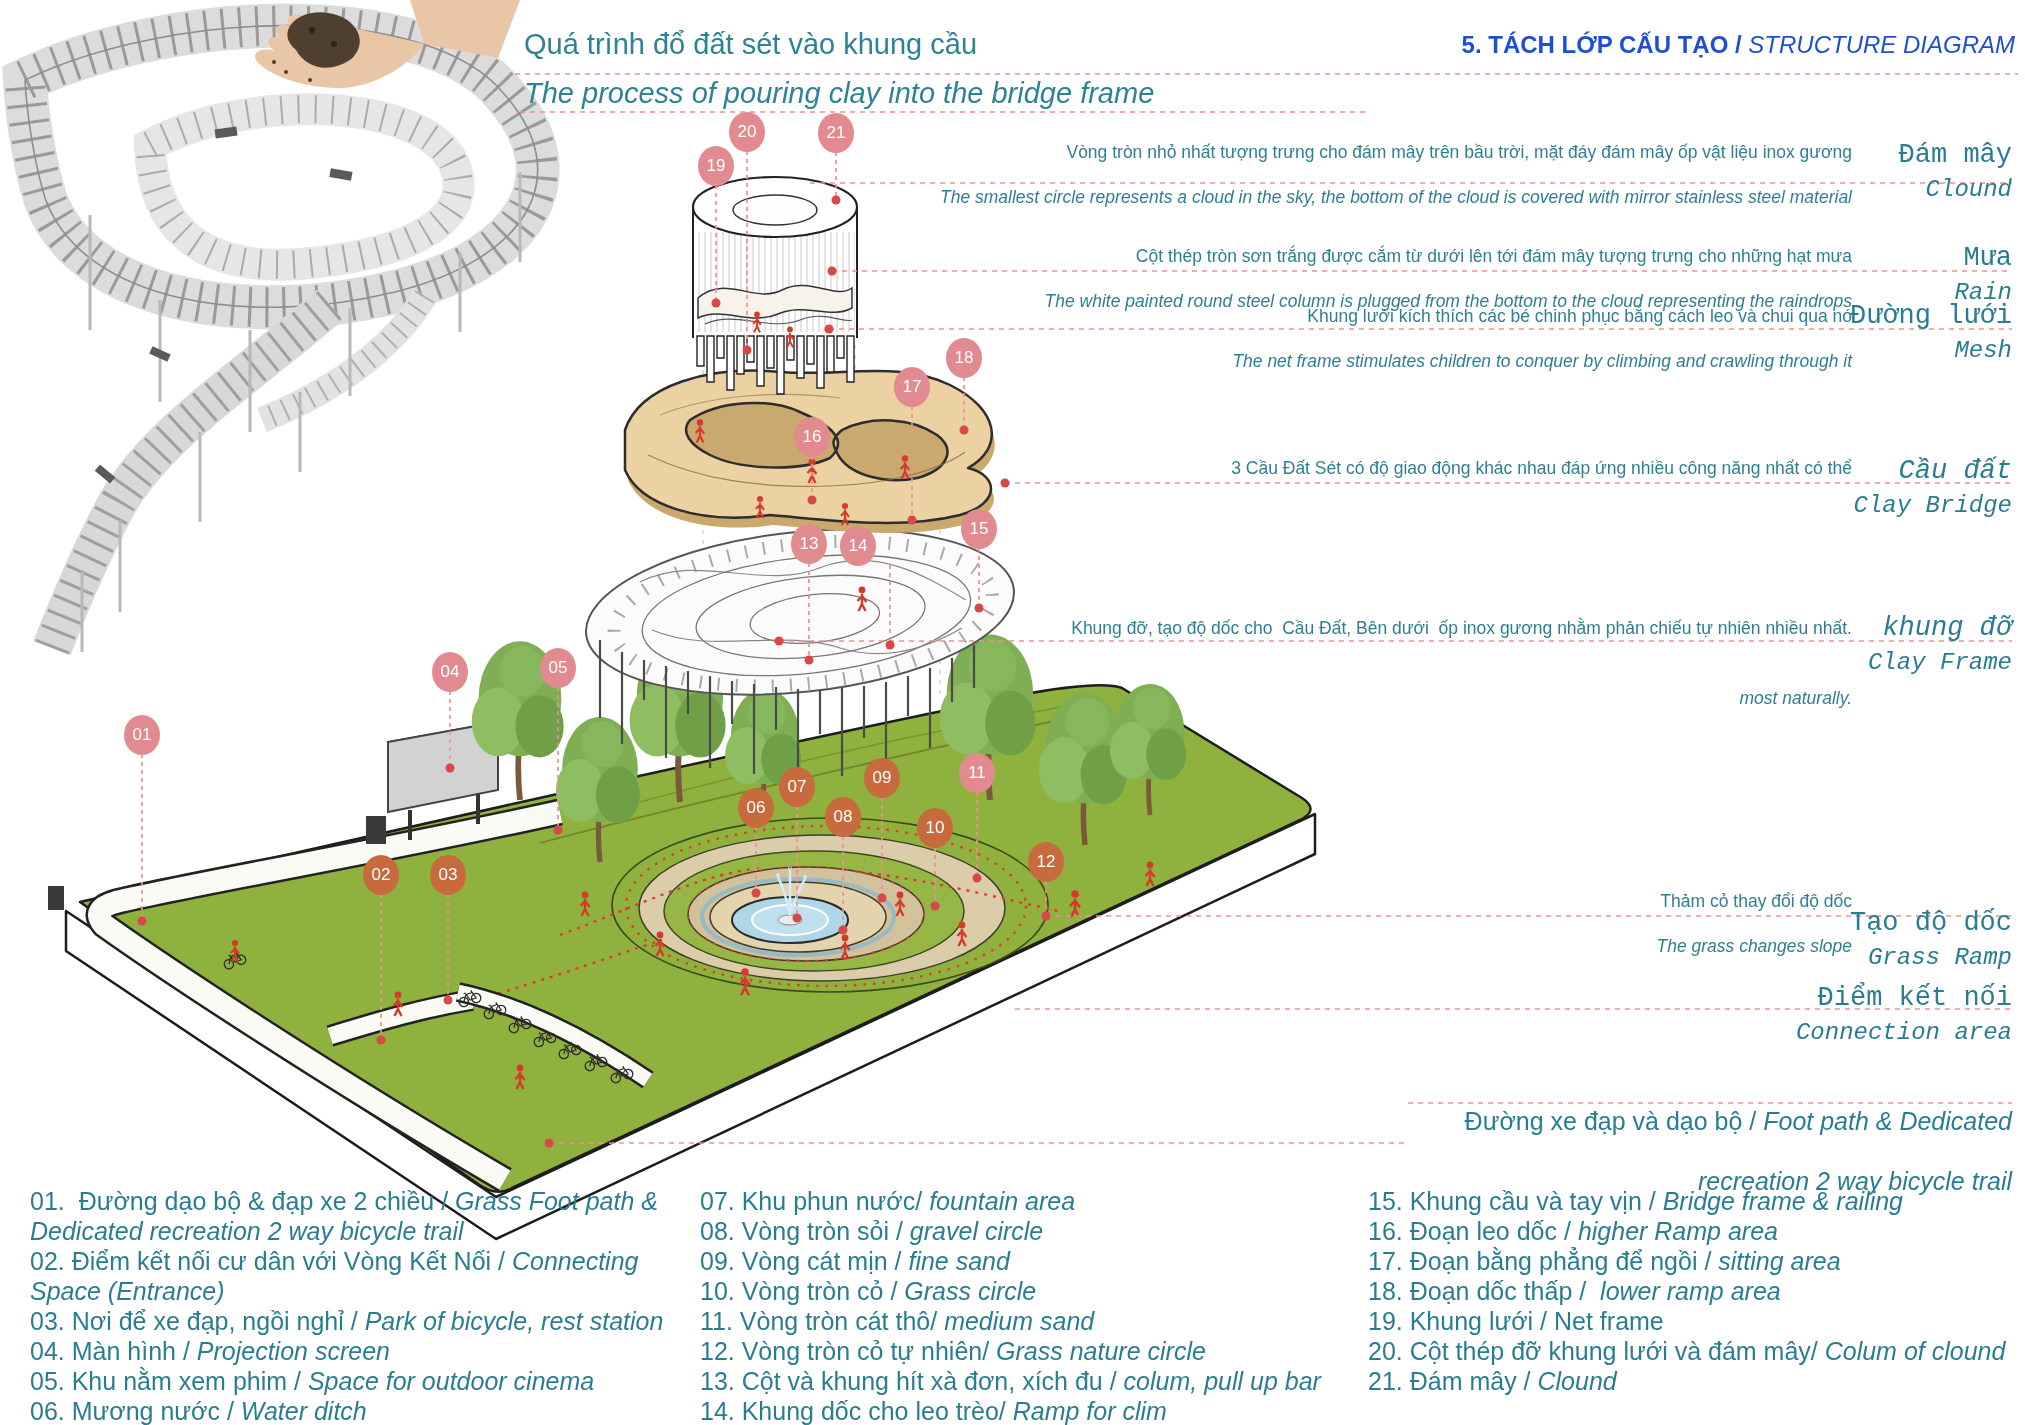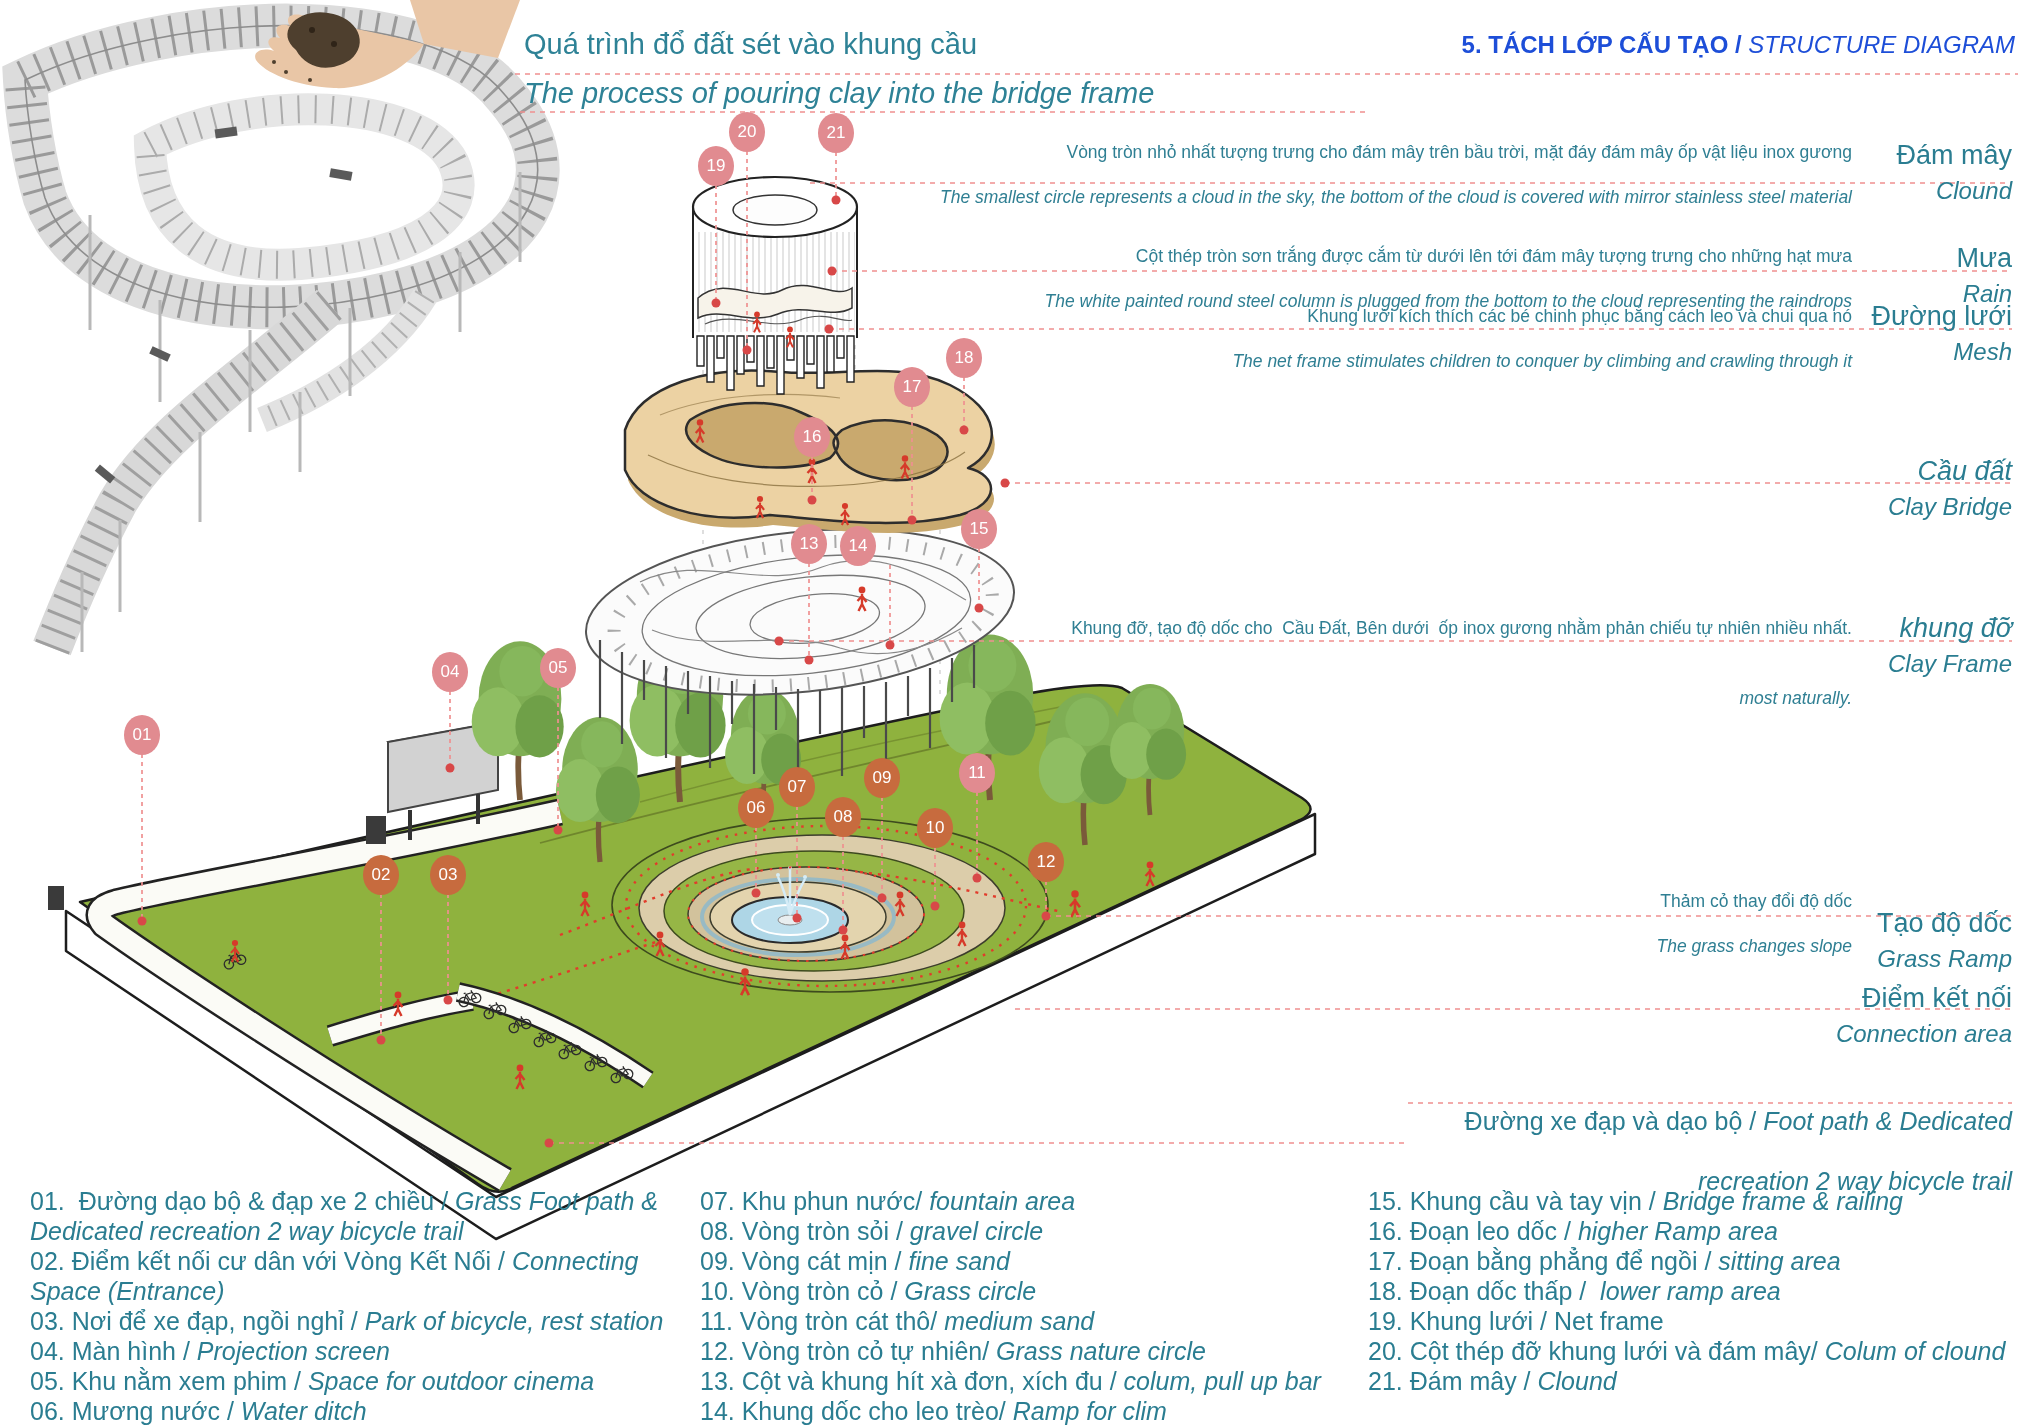--- a/index.html
+++ b/index.html
@@ -12,21 +12,21 @@
 
   #main-title{position:absolute;right:10px;top:31px;text-align:right;font-size:24px;color:#1d4ed8;white-space:pre;}
   #main-title .t-bold{font-weight:bold;}
   #main-title .t-italic{font-style:italic;}
 
   .a-desc{position:absolute;right:173px;text-align:right;white-space:pre;color:#2f7f93;font-size:17.5px;}
   .a-desc .vn{display:block;}
   .a-desc .en{display:block;font-style:italic;margin-top:24px;}
   .a-desc2{position:absolute;right:173px;text-align:right;white-space:pre;color:#2f7f93;font-size:17.5px;font-style:italic;}
 
-  .a-label{position:absolute;right:13px;text-align:right;white-space:pre;color:#2a7d91;}
+  .a-label{position:absolute;right:13px;text-align:right;white-space:pre;color:#2a7d91;font-family:Liberation Mono, monospace;}
   .a-label .vn{display:block;font-size:27px;}
   .a-label .en{display:block;font-size:24px;font-style:italic;margin-top:6px;}
   .a-label.it .vn{font-style:italic;}
 
   #footpath-label{position:absolute;right:13px;text-align:right;color:#2a7d91;font-size:25px;line-height:30px;white-space:pre;}
   #footpath-label .it{font-style:italic;}
 
   .legend-col{position:absolute;top:1186px;color:#2a7d91;font-size:25px;line-height:30px;}
   .legend-item{white-space:pre-wrap;}
   .legend-item .en{font-style:italic;}
@@ -313,21 +313,21 @@
 
   <div id="main-title"><span class="t-bold">5. TÁCH LỚP CẤU TẠO / </span><span class="t-italic">STRUCTURE DIAGRAM</span></div>
 
   <div id="annotation-layer">
       <div class="a-desc" style="top: 142px;"><span class="vn">Vòng tròn nhỏ nhất tượng trưng cho đám mây trên bầu trời, mặt đáy đám mây ốp vật liệu inox gương</span><span class="en">The smallest circle represents a cloud in the sky, the bottom of the cloud is covered with mirror stainless steel material</span></div>
       <div class="a-label" style="top: 140px;"><span class="vn">Đám mây</span><span class="en">Clound</span></div>
       <div class="a-desc" style="top: 246px;"><span class="vn">Cột thép tròn sơn trắng được cắm từ dưới lên tới đám mây tượng trưng cho những hạt mưa</span><span class="en">The white painted round steel column is plugged from the bottom to the cloud representing the raindrops</span></div>
       <div class="a-label" style="top: 243px;"><span class="vn">Mưa</span><span class="en">Rain</span></div>
       <div class="a-desc" style="top: 306px;"><span class="vn">Khung lưới kích thích các bé chinh phục bằng cách leo và chui qua nó</span><span class="en">The net frame stimulates children to conquer by climbing and crawling through it</span></div>
       <div class="a-label" style="top: 301px;"><span class="vn">Đường lưới</span><span class="en">Mesh</span></div>
-      <div class="a-desc" style="top: 458px;"></div>
+      <div class="a-desc" style="top: 458px;"><span class="vn">3 Cầu Đất Sét có độ giao động khác nhau đáp ứng nhiều công năng nhất có thể</span></div>
       <div class="a-label it" style="top: 456px;"><span class="vn">Cầu đất</span><span class="en">Clay Bridge</span></div>
       <div class="a-desc" style="top: 618px;"><span class="vn">Khung đỡ, tạo độ dốc cho  Cầu Đất, Bên dưới  ốp inox gương nhằm phản chiếu tự nhiên nhiều nhất.</span></div>
       <div class="a-desc2" style="top: 688px;">most naturally.</div>
       <div class="a-label it" style="top: 613px;"><span class="vn">khung đỡ</span><span class="en">Clay Frame</span></div>
       <div class="a-desc" style="top: 891px;"><span class="vn">Thảm cỏ thay đổi độ dốc</span><span class="en">The grass changes slope</span></div>
       <div class="a-label" style="top: 888px; margin-top: 20px;"><span class="vn">Tạo độ dốc</span><span class="en">Grass Ramp</span></div>
       <div class="a-label" style="top: 983px;"><span class="vn">Điểm kết nối</span><span class="en">Connection area</span></div>
     </div>
 
   <div id="footpath-label" style="top:1076px;">

